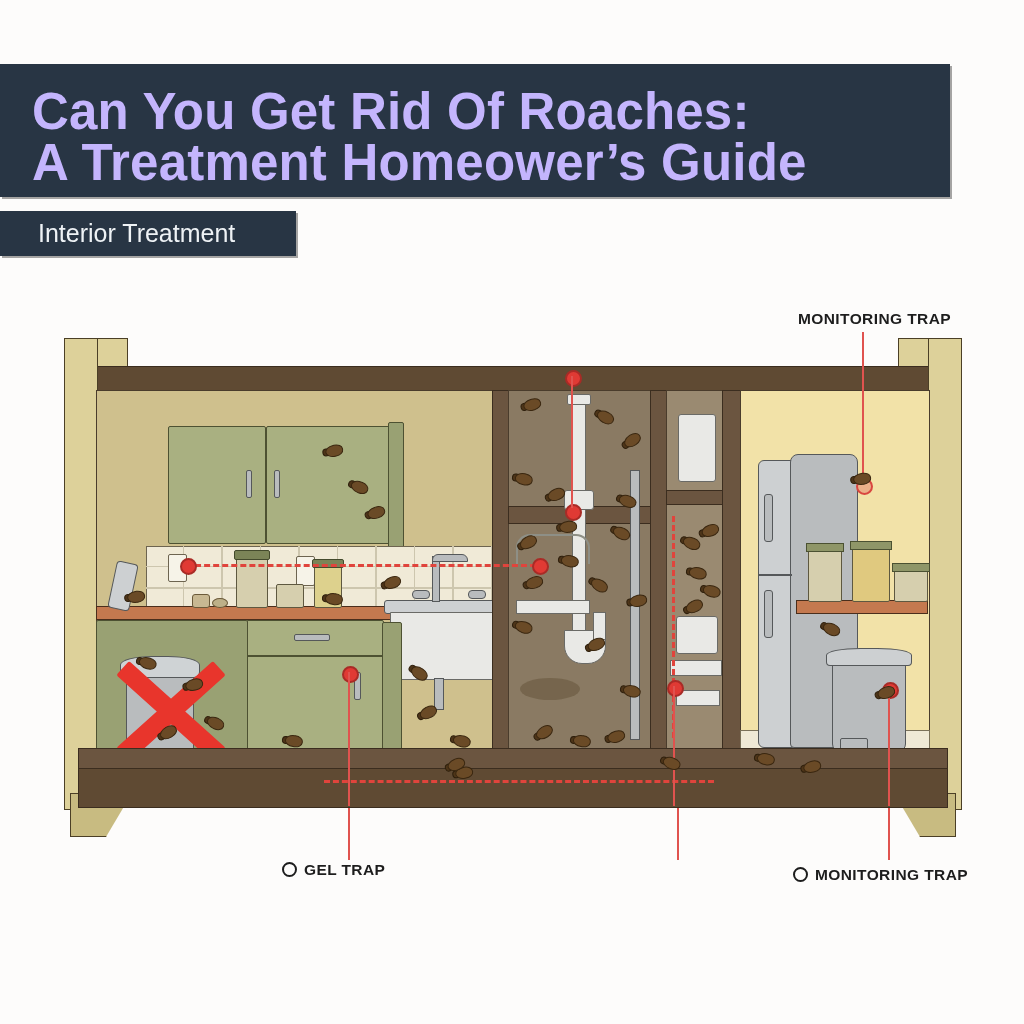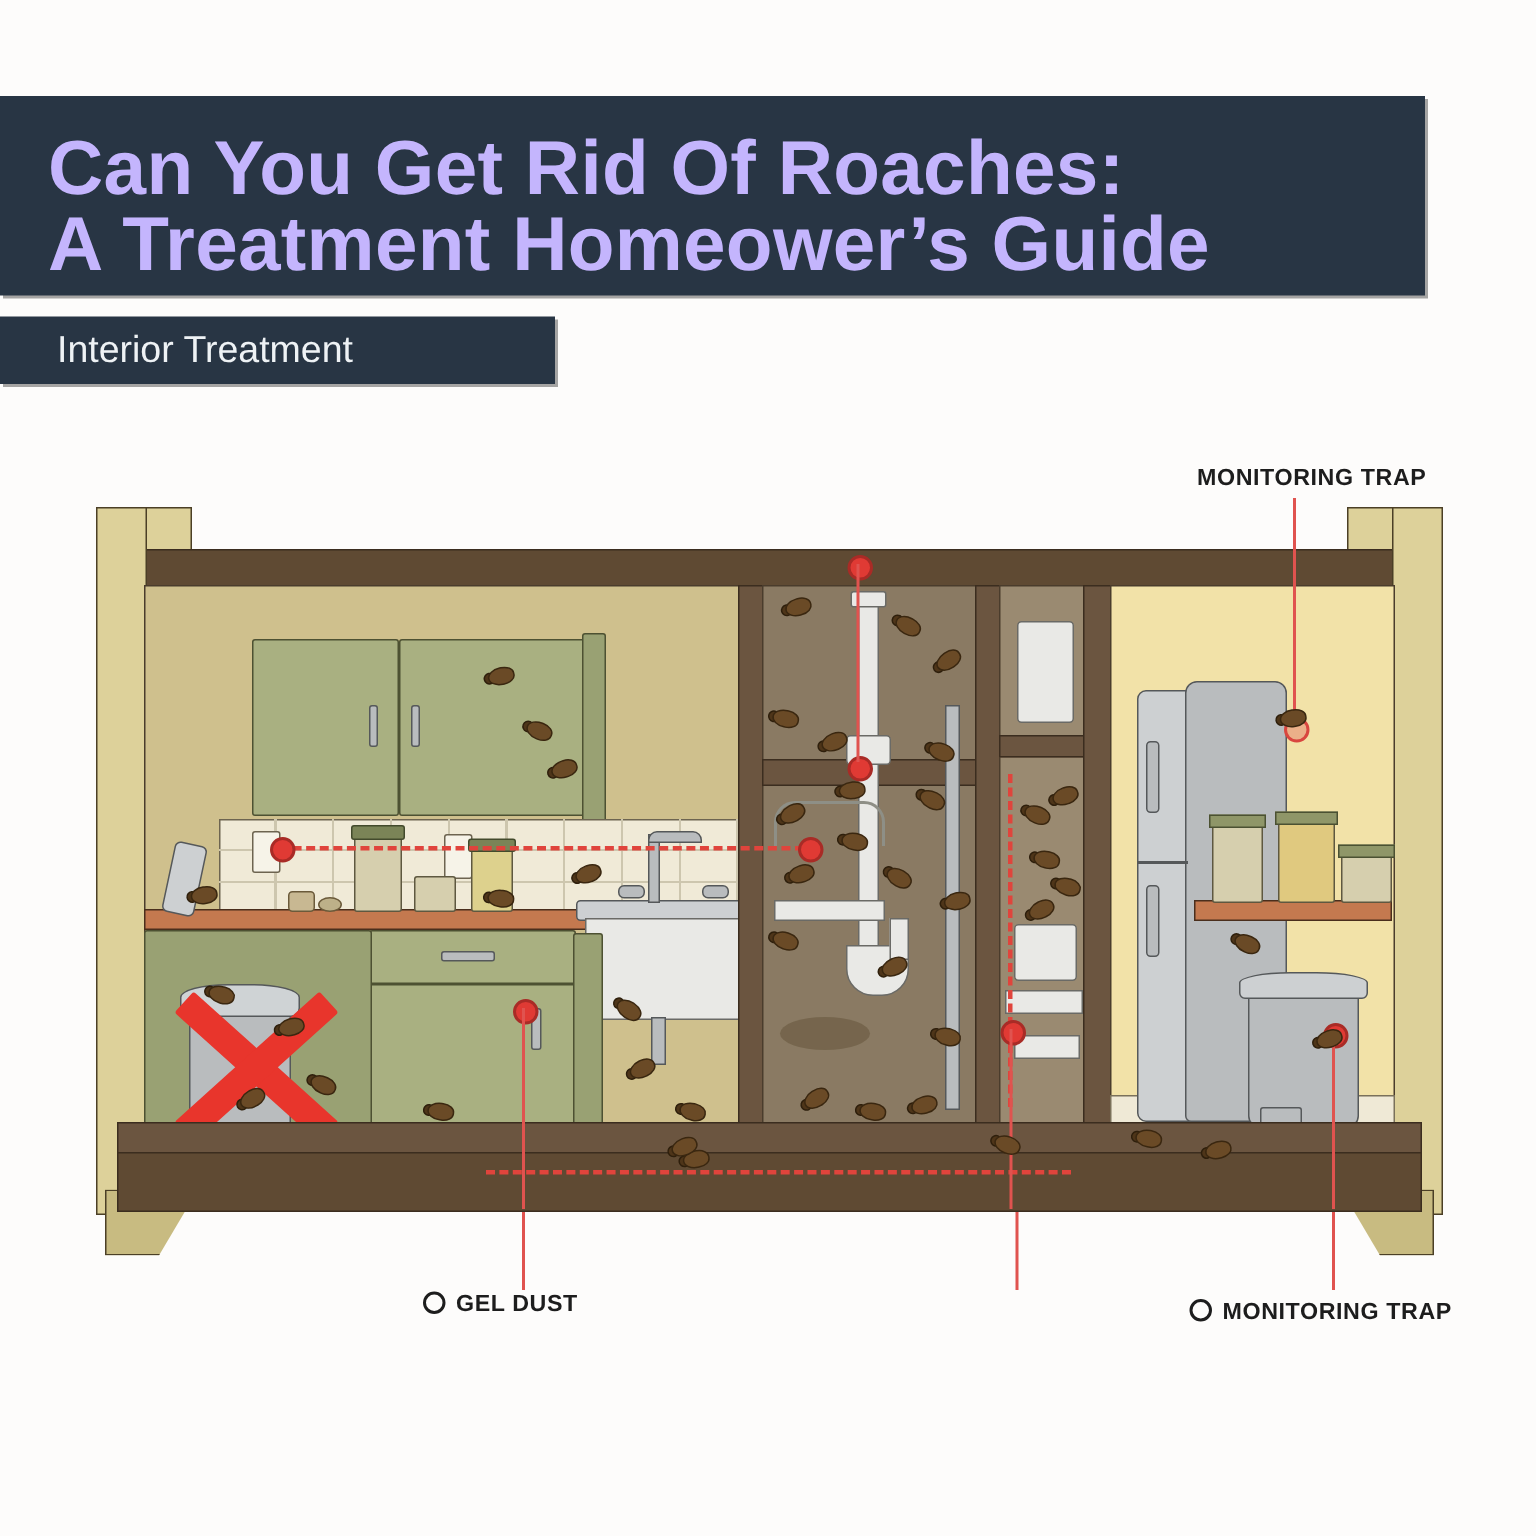--- a/index.html
+++ b/index.html
@@ -17,21 +17,21 @@
     position:absolute;background:#283544;
     box-shadow:2px 2px 0 rgba(0,0,0,.35);
   }
   #title-banner{left:0;top:64px;width:950px;height:133px;}
   #title-banner .t-line{
     color:#c4b5fd;font-weight:bold;font-size:51px;letter-spacing:.2px;
     margin-left:32px;line-height:1.0;white-space:nowrap;
   }
   #t1{position:absolute;top:22px;}
   #t2{position:absolute;top:73px;}
-  #subtitle-banner{left:0;top:211px;width:370px;height:45px;}
+  #subtitle-banner{left:0;top:211px;width:296px;height:45px;}
   #subtitle-banner .s-line{
     color:#eef2f5;font-size:25px;margin-left:38px;line-height:45px;white-space:nowrap;
   }
 
   
   .callout{position:absolute;color:#1d1d1d;font-weight:bold;font-size:15.5px;letter-spacing:.4px;}
   .callout .ring{
     display:inline-block;width:11px;height:11px;border:2px solid #1d1d1d;
     border-radius:50%;vertical-align:middle;margin-right:7px;position:relative;top:-1px;
   }
@@ -99,21 +99,21 @@
   </div>
   <div class="banner" id="subtitle-banner">
     <div class="s-line">Interior Treatment</div>
   </div>
 
   <div class="callout" id="label-mon-top">
     <span>MONITORING TRAP</span>
   </div>
 
   <div class="callout" id="label-gel">
-    <span class="ring"></span><span>GEL DUST</span>
+    <span class="ring"></span><span>GEL TRAP</span>
   </div>
 
 
   <div class="callout" id="label-mon-bot">
     <span class="ring"></span><span>MONITORING TRAP</span>
   </div>
 
   <div class="leader" style="left:862px;top:332px;height:152px;"></div>
   <div class="leader" style="left:348px;top:672px;height:188px;"></div>
   <div class="leader" style="left:677px;top:742px;height:118px;"></div>

